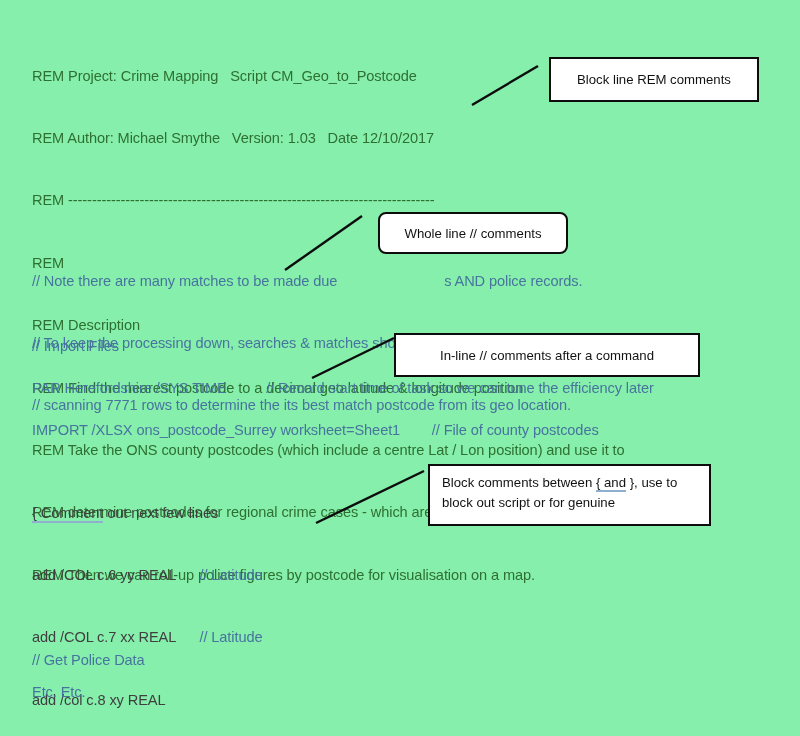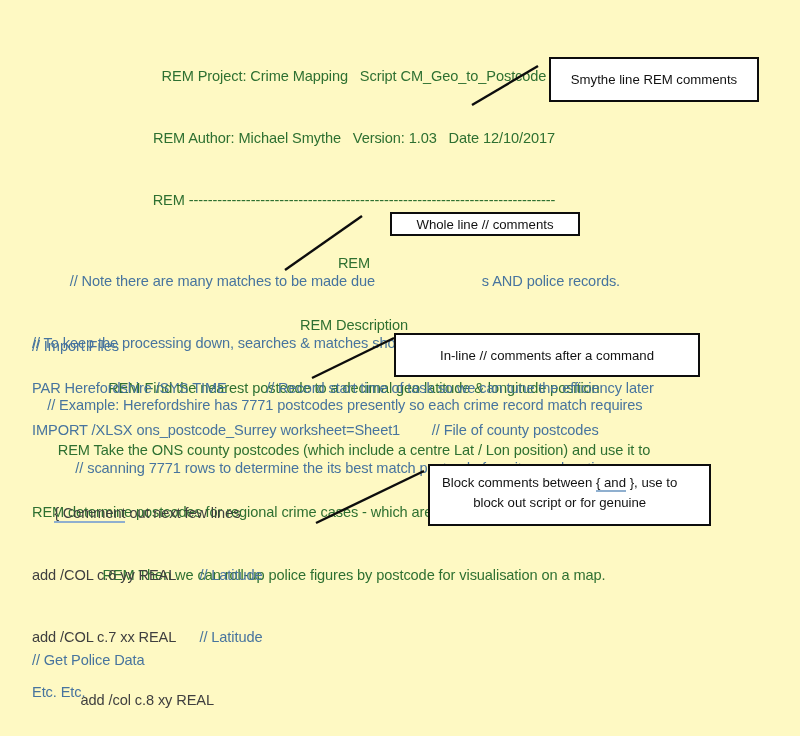--- a/index.html
+++ b/index.html
@@ -4,24 +4,23 @@
 <style>
   html, body {
     margin: 0;
     padding: 0;
     background: #ffffff;
   }
   #page {
     position: relative;
     width: 800px;
     height: 736px;
-    background: #fef9c3;
+    background: #86efac;
     overflow: hidden;
     font-family: "Liberation Sans", sans-serif;
-    text-align: center;
   }
 
   
   .code-block {
     position: absolute;
     left: 32px;
     white-space: pre;
     font-size: 14.6px;
     line-height: 20.8px;
     letter-spacing: -0.1px;
@@ -56,21 +55,21 @@
     display: flex;
     align-items: center;
     justify-content: flex-start;
     padding: 4px 12px;
     z-index: 5;
   }
   .callout.center { justify-content: center; }
   .callout-text { display: block; }
 
   #callout-rem     { left: 549px; top: 57px;  width: 210px; height: 45px; }
-  #callout-slash   { left: 390px; top: 212px; width: 190px; height: 24px; }
+  #callout-slash   { left: 378px; top: 212px; width: 190px; height: 42px; border-radius: 8px; }
   #callout-inline  { left: 394px; top: 333px; width: 306px; height: 44px; }
   #callout-block   { left: 428px; top: 464px; width: 283px; height: 62px;
                      align-items: flex-start; padding-top: 7px; }
   #callout-block .callout-text { line-height: 20px; }
 
   
   .connector { position: absolute; z-index: 4; overflow: visible; }
 </style>
 </head>
 <body>
@@ -85,21 +84,20 @@
     <span class="code-line">REM Description</span>
     <span class="code-line">REM Find the nearest postcode to a decimal geo latitude &amp; longitude position</span>
     <span class="code-line">REM Take the ONS county postcodes (which include a centre Lat / Lon position) and use it to</span>
     <span class="code-line"><span>REM determine postcodes for regional crime cases - which are individually </span><span class="sq">reported_by</span><span> geo positions</span></span>
     <span class="code-line">REM Then we can roll-up police figures by postcode for visualisation on a map.</span>
   </div>
 
   <div class="code-block note-block">
     <span class="code-line">// Note there are many matches to be made due                           s AND police records.</span>
     <span class="code-line">// To keep the processing down, searches &amp; matches should at least be made at, say, county level.</span>
-    <span class="code-line">// Example: Herefordshire has 7771 postcodes presently so each crime record match requires</span>
     <span class="code-line">// scanning 7771 rows to determine the its best match postcode from its geo location.</span>
   </div>
 
   <div class="code-block imp-hdr">// Import Files</div>
 
   <div class="code-block par-line"><span>PAR Herefordshire /SYS TIME</span><span>          </span><span>// Record start time of task so we can tune the efficiency later</span></div>
 
   <div class="code-block import-line"><span>IMPORT /XLSX ons_postcode_Surrey worksheet=Sheet1</span><span>        </span><span>// File of county postcodes</span></div>
 
   <div class="code-block blk-block">
@@ -128,21 +126,21 @@
 
   <svg class="connector" style="left:308px; top:334px; width:90px; height:48px;">
     <line x1="4" y1="44" x2="86" y2="4" stroke="#0d0d0d" stroke-width="2.4"></line>
   </svg>
 
   <svg class="connector" style="left:312px; top:466px; width:116px; height:62px;">
     <line x1="4" y1="57" x2="112" y2="5" stroke="#0d0d0d" stroke-width="2.4"></line>
   </svg>
 
   <div class="callout center" id="callout-rem">
-    <span class="callout-text">Smythe line REM comments</span>
+    <span class="callout-text">Block line REM comments</span>
   </div>
 
   <div class="callout center" id="callout-slash">
     <span class="callout-text">Whole line // comments</span>
   </div>
 
   <div class="callout" id="callout-block">
     <span class="callout-text"><span>Block comments between </span><span class="sq">{ and</span><span> }, use to</span><br><span>block out script or for genuine</span></span>
   </div>
 

